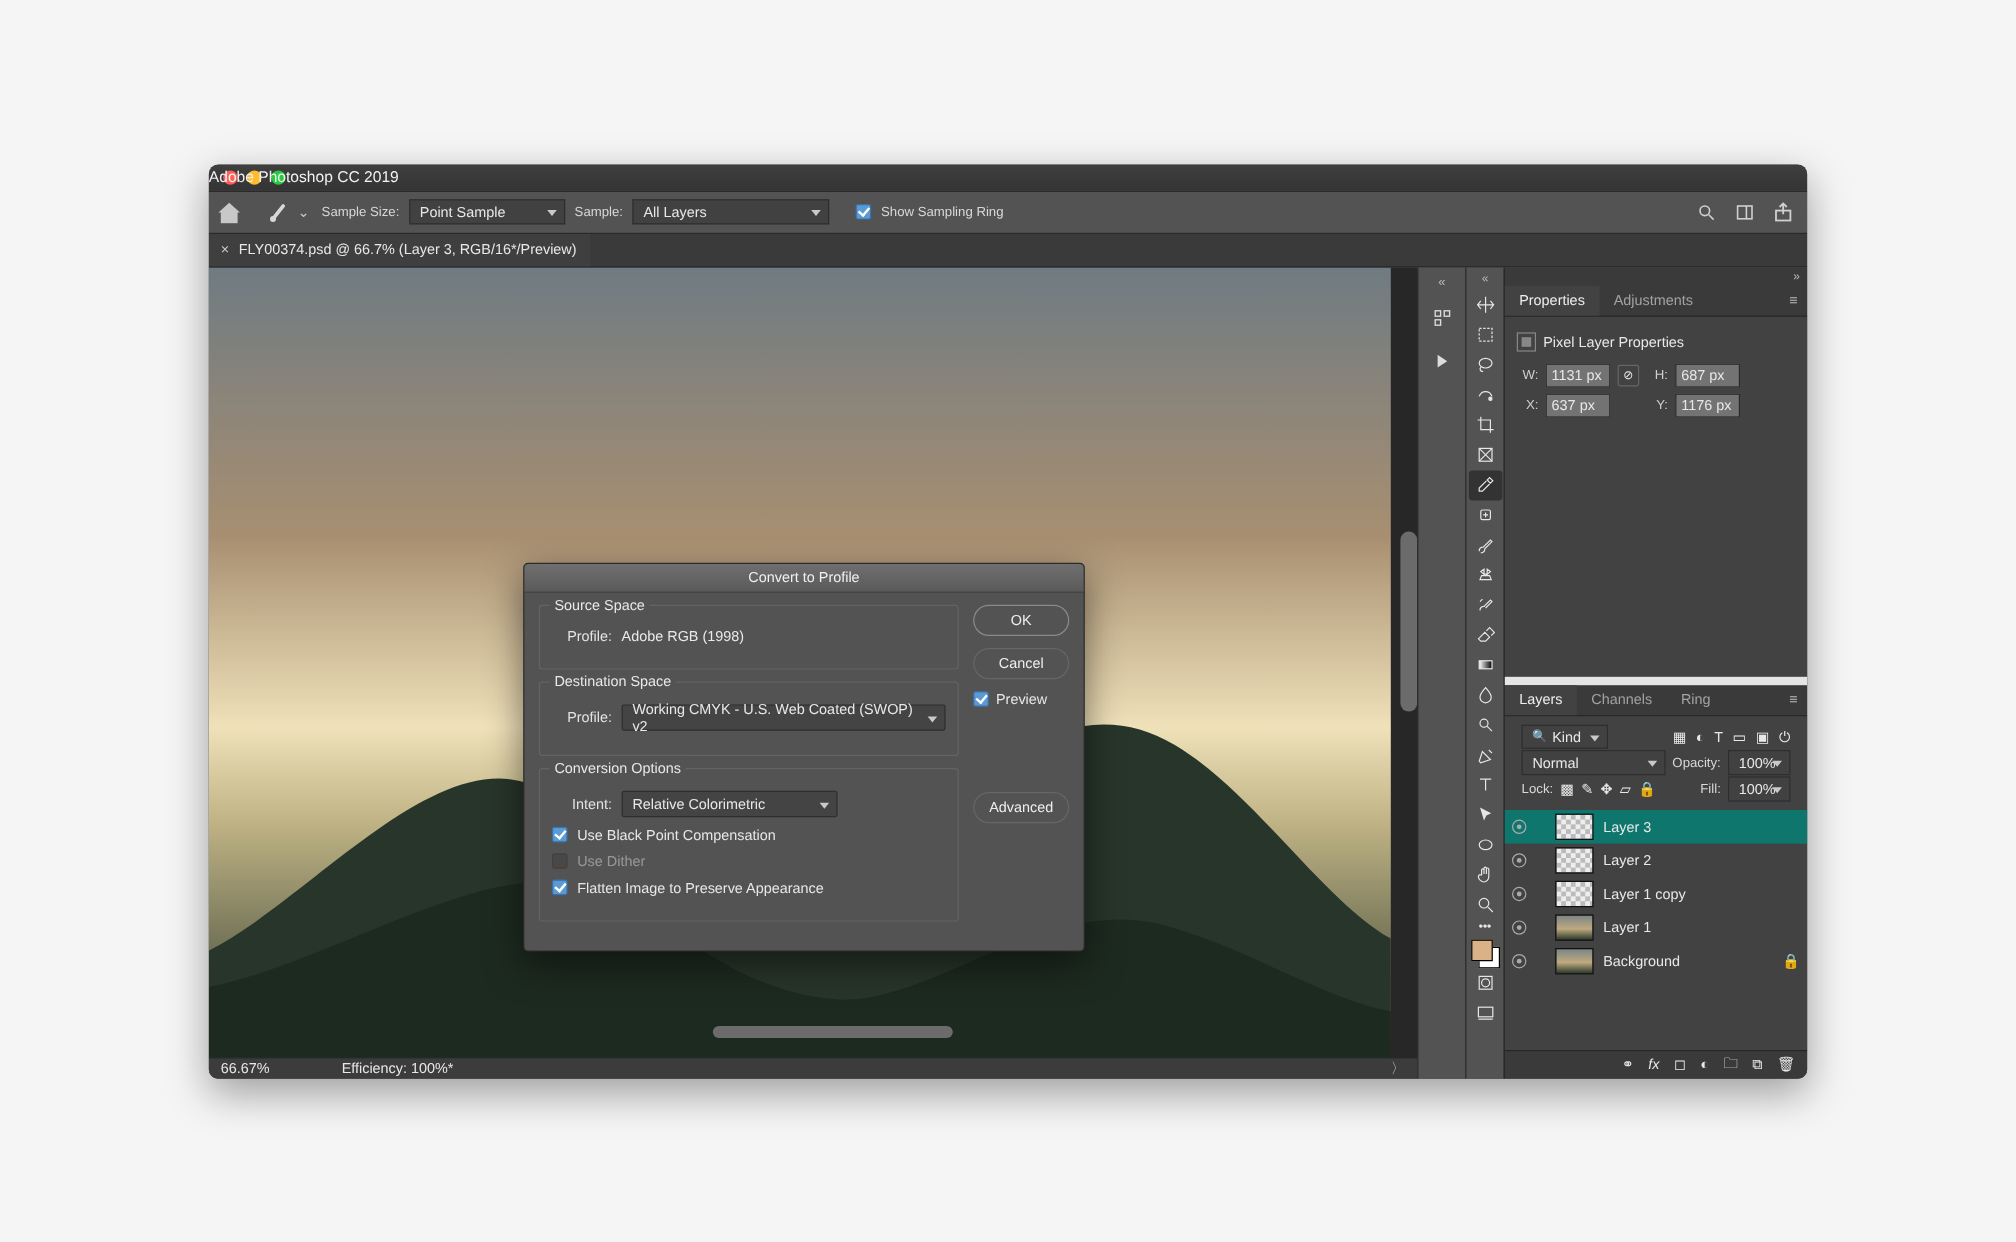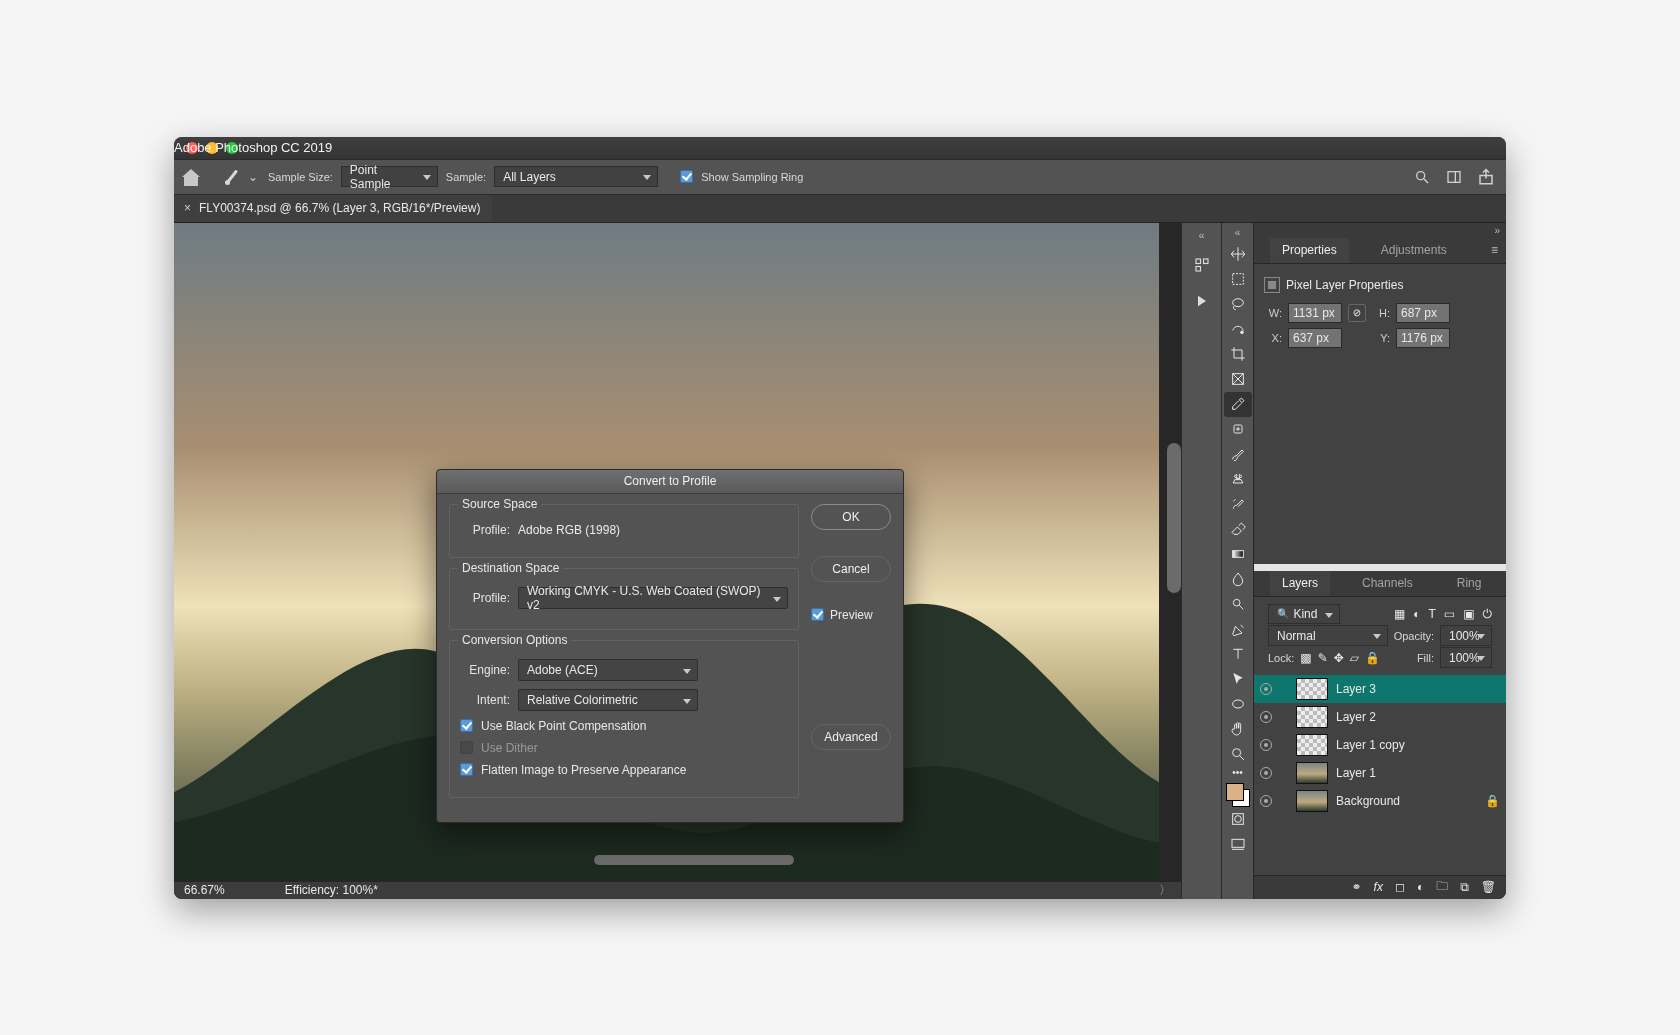--- a/index.html
+++ b/index.html
@@ -44,21 +44,21 @@
 .toolbox{width:32px;background:#535353;border-left:1px solid #2a2a2a;display:flex;flex-direction:column;align-items:center;padding:4px 0;gap:0;}
 .toolbox::before{content:"«";font-size:10px;color:#bbb;padding:0 0 4px;}
 .tb-tool{width:28px;height:25px;display:flex;align-items:center;justify-content:center;color:#e8e8e8;font-size:14px;}
 .tb-tool.active{background:#333;border-radius:3px;}
 .tb-tool svg{width:16px;height:16px;stroke:#e6e6e6;fill:none;stroke-width:1.5;}
 .tb-swatch{margin-top:4px;width:24px;height:24px;position:relative;}
 .tb-swatch .fg{width:18px;height:18px;background:#d9b288;border:1px solid #000;position:absolute;left:0;top:0;}
 .tb-swatch .bg{width:18px;height:18px;background:#fff;border:1px solid #000;position:absolute;right:0;bottom:0;}
 .panels{width:253px;background:#3a3a3a;border-left:1px solid #262626;display:flex;flex-direction:column;}
 .panels::before{content:"»";font-size:10px;color:#bbb;padding:2px 6px;align-self:flex-end;}
-.panel-tabs{display:flex;align-items:center;height:26px;border-bottom:1px solid #262626;padding-left:16px;gap:20px;}
+.panel-tabs{display:flex;align-items:center;height:26px;border-bottom:1px solid #262626;padding-left:0;}
 .panel-tabs .ptab{padding:0 12px;height:100%;display:flex;align-items:center;color:#a3a3a3;font-size:12px;}
 .panel-tabs .ptab.active{color:#eee;background:#424242;}
 .panel-body{background:#424242;padding:8px 10px;}
 .prop-row{display:flex;align-items:center;gap:6px;margin:5px 0;}
 .prop-row .pl{color:#cfcfcf;font-size:11px;width:18px;text-align:right;}
 .pfield{background:#737373;border:1px solid #2a2a2a;height:20px;width:54px;padding:0 4px;display:flex;align-items:center;font-size:11px;}
 .link-icn{width:18px;height:18px;border:1px solid #666;border-radius:2px;display:flex;align-items:center;justify-content:center;font-size:10px;}
 .panels .grow{flex:1;background:#424242;}
 .layers-panel{border-top:7px solid #e5e5e5;}
 .layers-row{height:22px;display:flex;align-items:center;padding:0 6px;gap:6px;}
@@ -83,21 +83,21 @@
 .fieldset{border:1px solid #636363;border-radius:3px;padding:10px 10px 12px;margin-bottom:10px;position:relative;}
 .fieldset .legend{position:absolute;top:-8px;left:8px;background:#535353;padding:0 4px;font-size:12px;color:#e8e8e8;}
 .frow{display:flex;align-items:center;gap:8px;margin:8px 0;}
 .frow .fl{width:50px;text-align:right;color:#e3e3e3;font-size:12px;}
 .frow .val{color:#eaeaea;font-size:12px;}
 .dlg-select{flex:1;background:#444;border:1px solid #2e2e2e;border-radius:2px;height:22px;display:flex;align-items:center;padding:0 18px 0 8px;position:relative;font-size:12px;}
 .dlg-select::after{content:"";position:absolute;right:6px;top:9px;border-left:4px solid transparent;border-right:4px solid transparent;border-top:5px solid #c9c9c9;}
 .dlg-select.sm{width:180px;flex:0 0 180px;}
 .chkrow{display:flex;align-items:center;gap:8px;margin:8px 0;}
 .chkrow.disabled{opacity:.45;}
-.dlg-right{width:80px;display:flex;flex-direction:column;gap:26px;align-items:stretch;}
+.dlg-right{width:80px;display:flex;flex-direction:column;gap:10px;align-items:stretch;}
 .btn{height:26px;border:1px solid #666;border-radius:13px;background:#535353;display:flex;align-items:center;justify-content:center;font-size:12px;color:#eee;}
 .btn.primary{border:1.5px solid #8a8a8a;}
 .dlg-right .gap{height:50px;}
 .dlg-right .pvw{display:flex;align-items:center;gap:6px;}
 </style>
 </head>
 <body>
 
 <div class="window">
 
@@ -109,21 +109,21 @@
     </div>
     <div class="title">Adobe Photoshop CC 2019</div>
   </div>
 
   <div class="optbar">
     <span class="home-icon"></span>
     <span style="width:6px"></span>
     <span class="eyedrop-icon"></span>
     <span class="dd-small">⌄</span>
     <span class="lbl">Sample Size:</span>
-    <div class="select" style="width:97px">
+    <div class="select" style="width:130px">
         <span>Point Sample</span>
       </div>
     <span class="lbl">Sample:</span>
     <div class="select" style="width:164px">
         <span>All Layers</span>
       </div>
     <span style="width:6px"></span>
     <span class="chk on"></span>
     <span class="lbl">Show Sampling Ring</span>
     <div class="flex-spacer"></div>
@@ -472,26 +472,20 @@
             <div class="frow">
               <span class="fl">Profile:</span>
               <div class="dlg-select">
                   <span>Working CMYK - U.S. Web Coated (SWOP) v2</span>
                 </div>
             </div>
           </div>
           <div class="fieldset">
             <span class="legend">Conversion Options</span>
             <div class="frow">
-              <span class="fl">Engine:</span>
-              <div class="dlg-select sm">
-                  <span>Adobe (ACE)</span>
-                </div>
-            </div>
-            <div class="frow">
               <span class="fl">Intent:</span>
               <div class="dlg-select sm">
                   <span>Relative Colorimetric</span>
                 </div>
             </div>
             <div class="chkrow">
               <span class="chk on"></span>
               <span>Use Black Point Compensation</span>
             </div>
             <div class="chkrow disabled">

